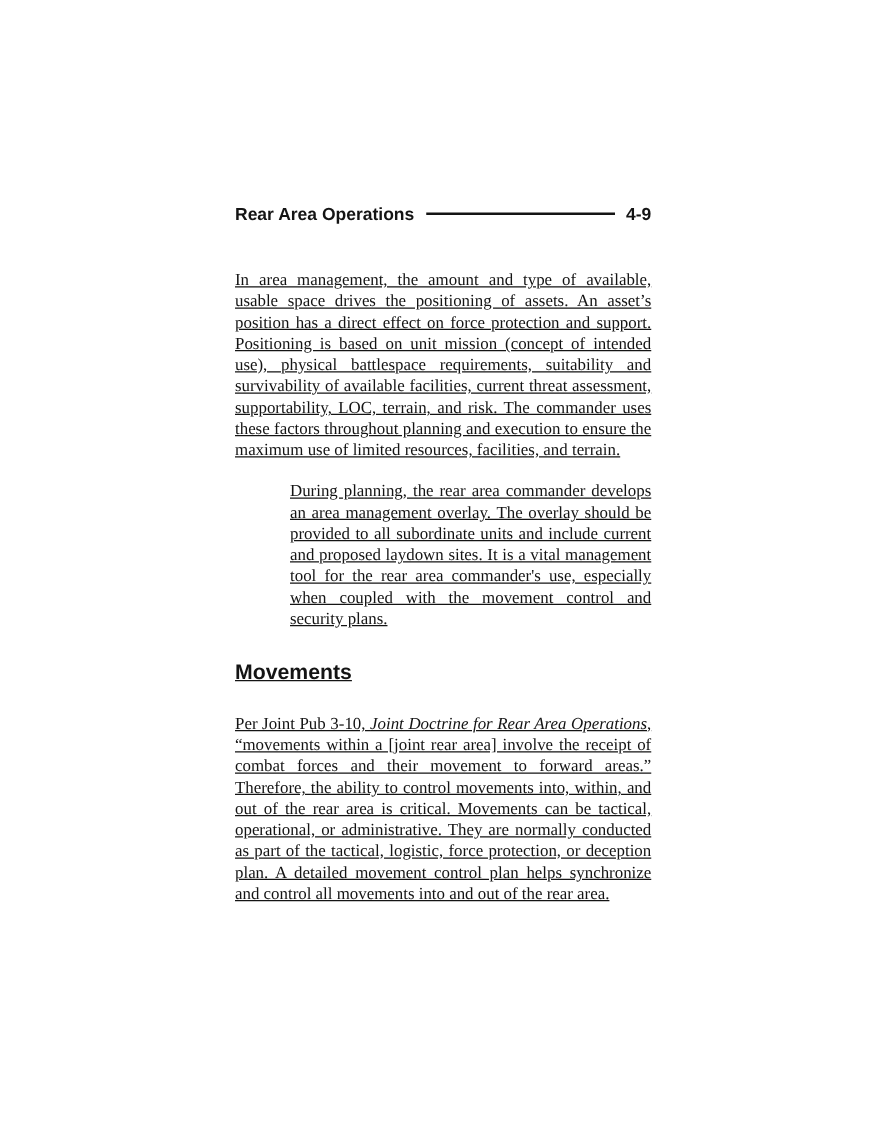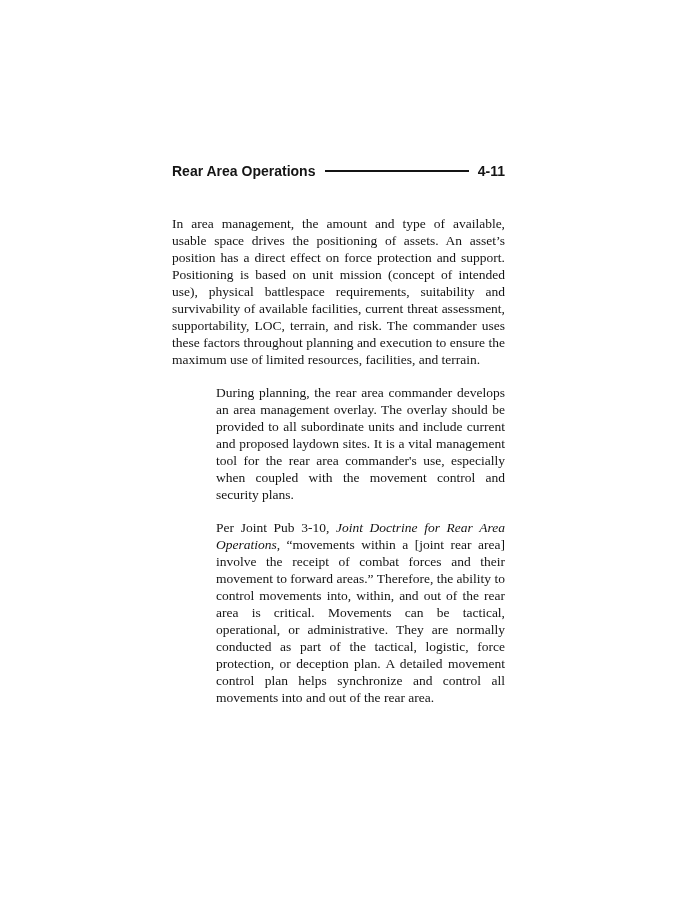--- a/index.html
+++ b/index.html
@@ -10,21 +10,21 @@
   .page {
     position: relative;
     width: 695px;
     height: 899px;
     background: #ffffff;
     overflow: hidden;
     color: #141414;
   }
   .content {
     position: absolute;
-    left: 172px;
+    left: 188px;
     top: 163px;
     width: 333px;
   }
   .page-header {
     display: flex;
     align-items: center;
     font-family: "Liberation Sans", sans-serif;
     font-weight: bold;
     font-size: 14px;
     color: #141414;
@@ -41,20 +41,21 @@
     margin: 0 9px 0 10px;
   }
   .header-page-number {
     flex: 0 0 auto;
   }
   .body-text {
     font-family: "Liberation Serif", serif;
     font-size: 13.5px;
     line-height: 17px;
     text-align: justify;
+    text-decoration: underline;
   }
   .body-text p {
     margin: 0 0 16px 0;
   }
   .body-text p + p {
     margin-top: 12px;
     margin-left: 44px;
   }
   .section-heading {
     font-family: "Liberation Sans", sans-serif;
@@ -70,27 +71,28 @@
 </style>
 </head>
 <body>
 
 <div class="page">
   <div class="content">
 
     <div class="page-header">
       <span class="header-title">Rear Area Operations</span>
       <span class="header-rule"></span>
-      <span class="header-page-number">4-11</span>
+      <span class="header-page-number">4-9</span>
     </div>
 
     <div class="body-text">
 
       <p>In area management, the amount and type of available, usable space drives the positioning of assets. An asset’s position has a direct effect on force protection and support. Positioning is based on unit mission (concept of intended use), physical battlespace requirements, suitability and survivability of available facilities, current threat assessment, supportability, LOC, terrain, and risk. The commander uses these factors throughout planning and execution to ensure the maximum use of limited resources, facilities, and terrain.</p>
 
       <p>During planning, the rear area commander develops an area management overlay. The overlay should be provided to all subordinate units and include current and proposed laydown sites. It is a vital management tool for the rear area commander's use, especially when coupled with the movement control and security plans.</p>
 
+      <h2 class="section-heading">Movements</h2>
 
       <p><span>Per Joint Pub 3-10, </span><em>Joint Doctrine for Rear Area Operations</em><span>, “movements within a [joint rear area] involve the receipt of combat forces and their movement to forward areas.” Therefore, the ability to control movements into, within, and out of the rear area is critical. Movements can be tactical, operational, or administrative. They are normally conducted as part of the tactical, logistic, force protection, or deception plan. A detailed movement control plan helps synchronize and control all movements into and out of the rear area.</span></p>
 
     </div>
   </div>
 </div>
 
 </body></html>

